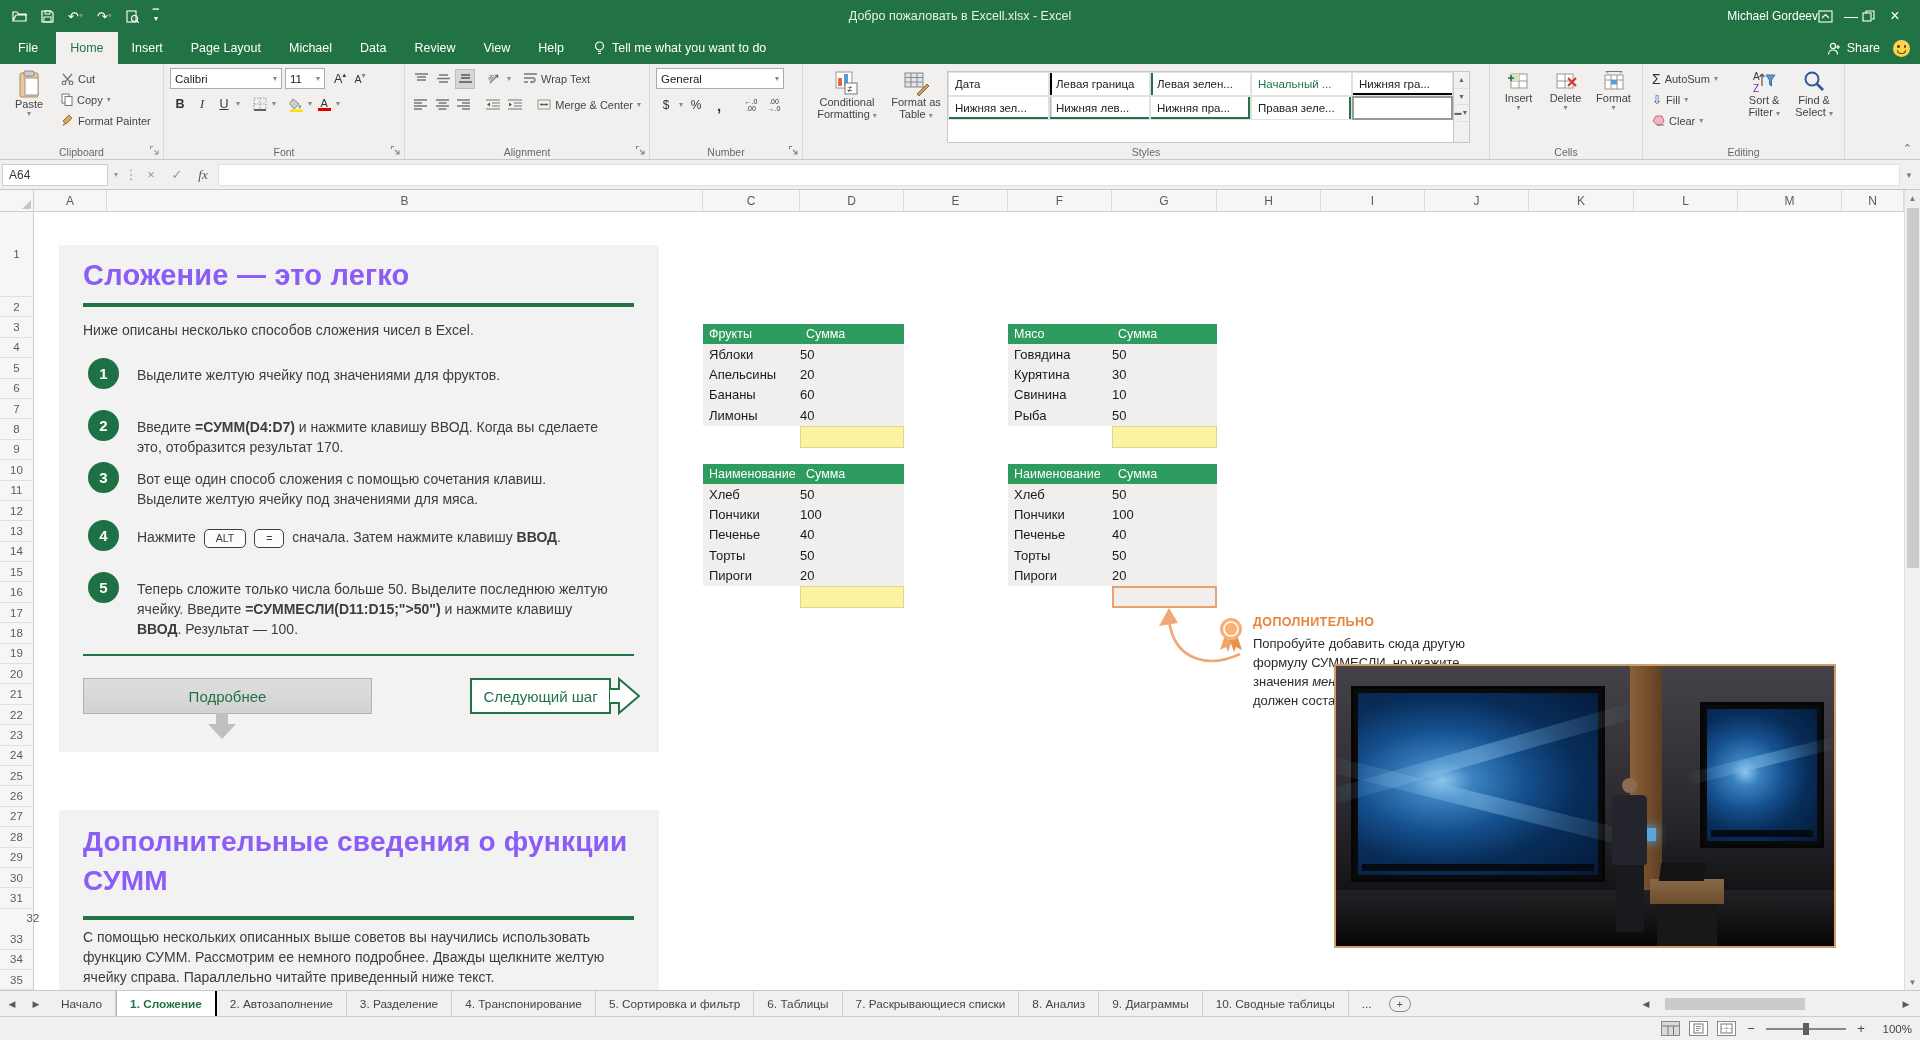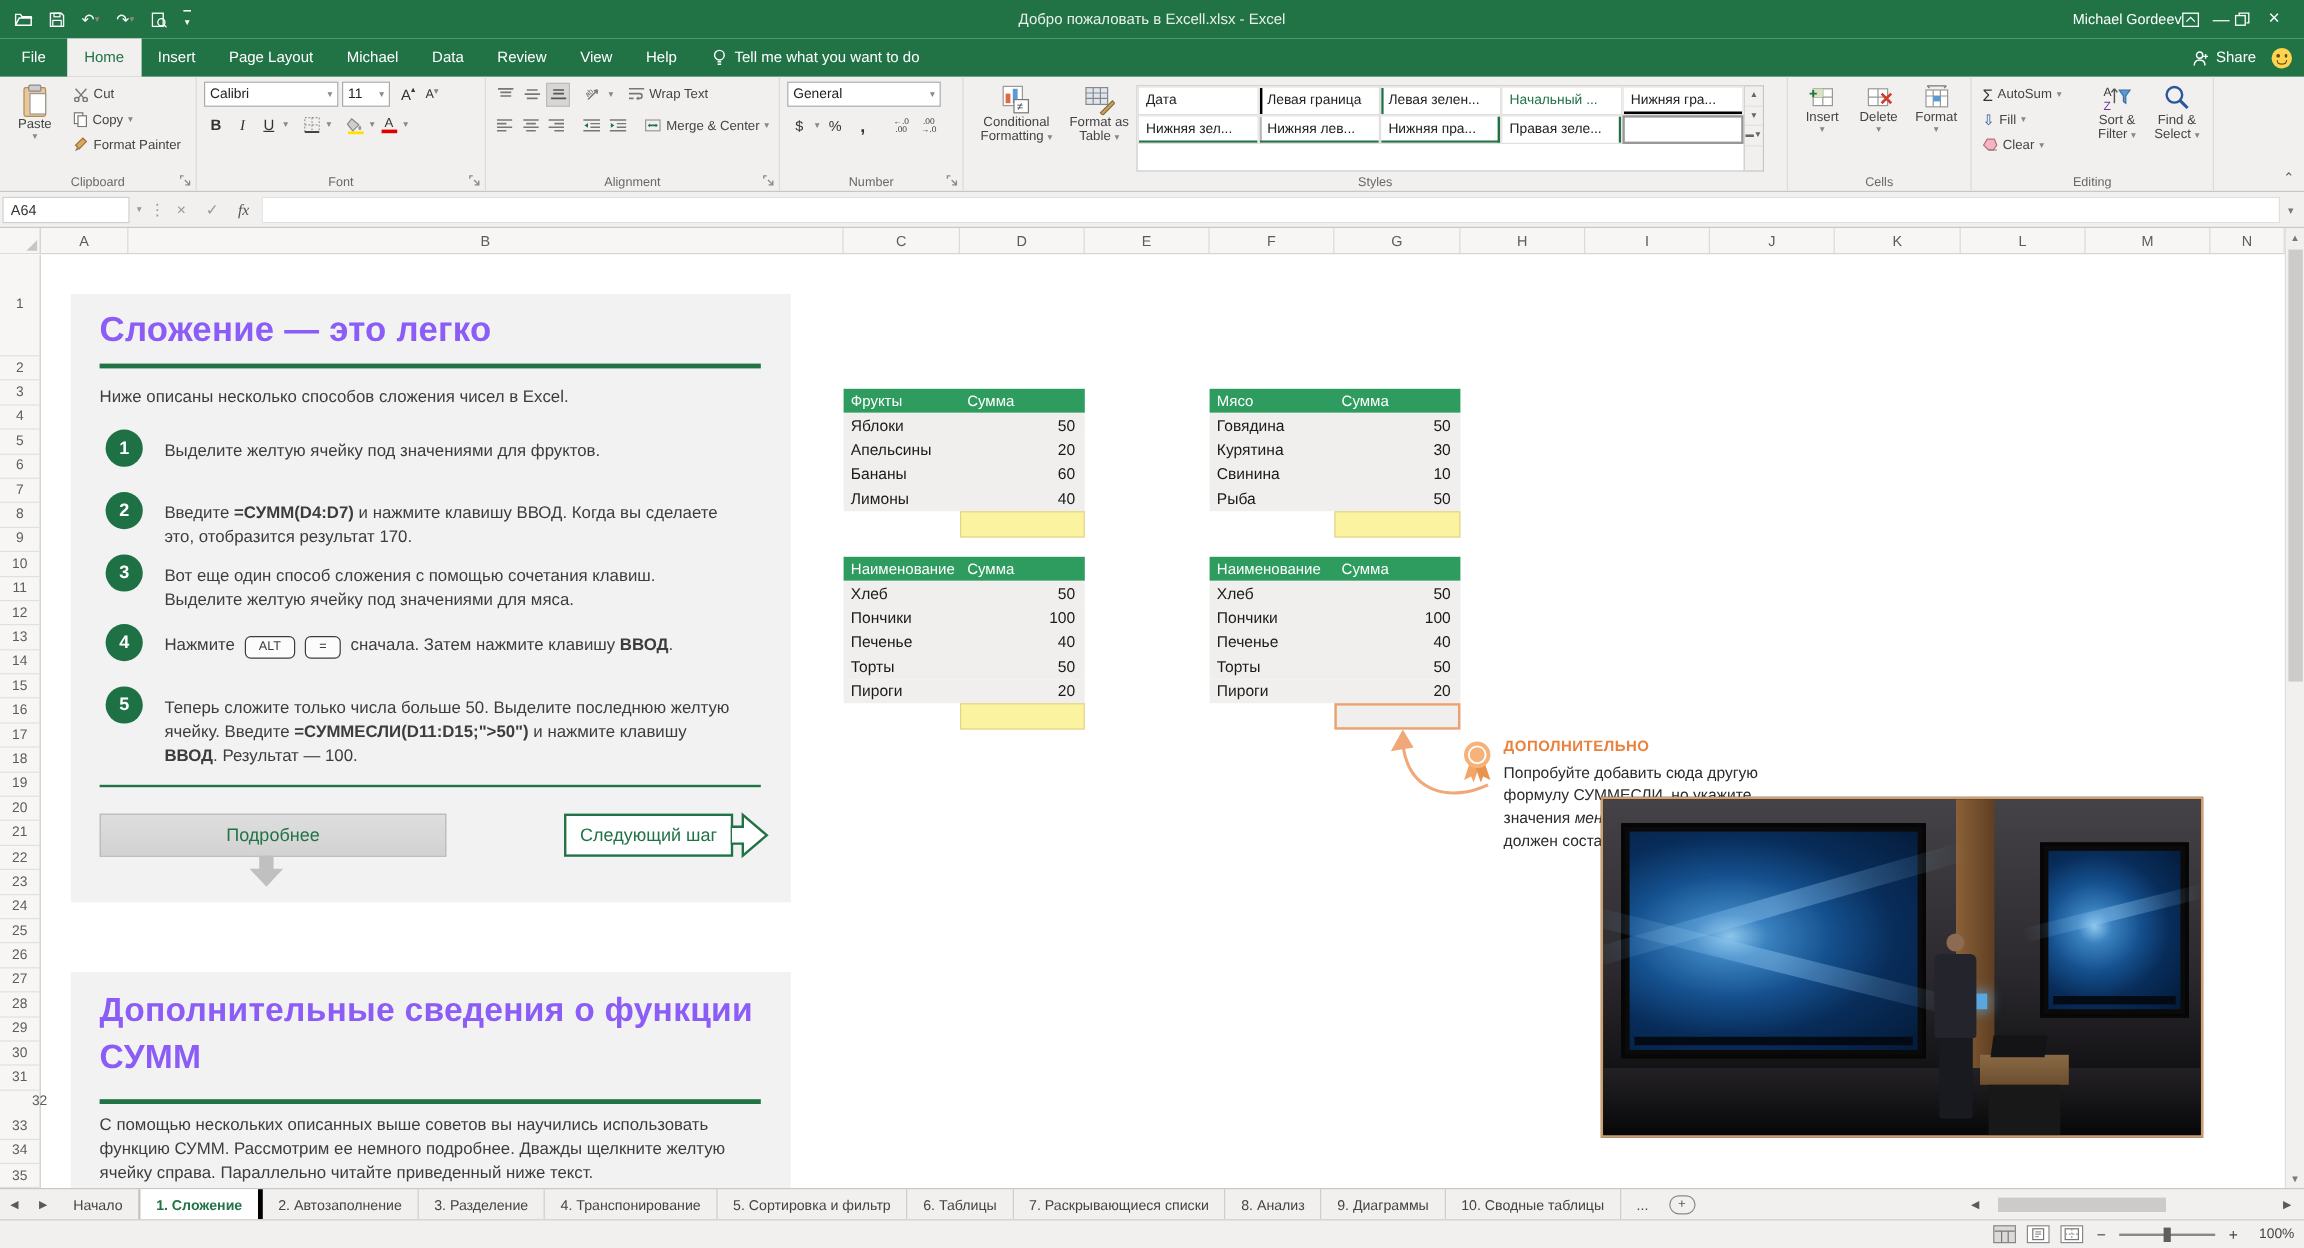--- a/index.html
+++ b/index.html
@@ -96,21 +96,21 @@
   .btn{position:absolute;display:flex;align-items:center;justify-content:center;font-size:15px;color:var(--green)}
   #btn-more{left:24px;top:433px;width:289px;height:36px;background:linear-gradient(#dedede,#d2d2d2);border:1px solid #b2b2b2}
   #btn-next{left:411px;top:433px;width:141px;height:36px;background:#fff;border:2px solid var(--green)}
 
   
   .wtable{position:absolute}
   .thr{display:flex;height:20px;background:var(--tblgreen);color:#fff;align-items:center;font-size:12.5px}
   .thr span{padding-left:6px;white-space:nowrap}
   .trow{display:flex;height:20.4px;background:#f0efed;align-items:center;color:#1a1a1a;font-size:13px}
   .tc-name{padding-left:6px;white-space:nowrap}
-  .tc-val{text-align:right;padding-right:8px}
+  .tc-val{text-align:left;padding-right:8px}
   .tfoot{display:flex;height:22px}
   .cell-yellow{background:var(--yellow);border:1px solid #e0d58a}
   .cell-orange{background:#f0efed;border:2.5px solid var(--orange)}
 
   
   #callout{position:absolute;left:1214px;top:401px;width:260px}
   #callout-title{position:absolute;left:39px;top:2px;font-size:12.5px;font-weight:bold;color:var(--callout);letter-spacing:.4px}
   .clines{position:absolute;left:39px;top:21px;font-size:13px;color:#2b2b2b;line-height:19px;white-space:nowrap}
 
   
@@ -135,21 +135,21 @@
   #vscroll{left:1904px;top:190px;width:16px;height:800px;background:#f1f0ef;border-left:1px solid #e0dedc;display:flex;flex-direction:column;align-items:center}
   .scrarr{font-size:8px;color:#7a7876;height:16px;display:flex;align-items:center}
   #vthumb{width:12px;height:360px;background:#cdcbc9;margin-top:2px}
   #vspace{flex:1}
 
   
   #tabbar{left:0;top:990px;width:1920px;height:26px;background:#f1f0ef;border-top:1px solid #c9c7c5;display:flex;align-items:stretch}
   .snav{width:24px;display:flex;align-items:center;justify-content:center;color:#5a5a5a;font-size:9px}
   #stabs{display:flex;align-items:stretch}
   .stab{display:flex;align-items:center;padding:0 13px;font-size:11.8px;color:#444;border-right:1px solid #d0cecc;white-space:nowrap}
-  .stab.active{background:#fff;color:var(--green);font-weight:bold;border-left:1px solid #b7b5b3;border-right:4px solid #000000}
+  .stab.active{background:#fff;color:var(--green);font-weight:bold;border-left:1px solid #b7b5b3;border-right:2px solid #000000}
   #plusbtn{width:22px;height:16px;margin:5px 4px;border:1px solid #8a8886;border-radius:8px;display:flex;align-items:center;justify-content:center;font-size:11px;color:#555;line-height:10px}
   #hscroll{margin-left:auto;display:flex;align-items:center;padding-right:2px}
   #htrack{width:230px;height:12px;background:#f1f0ef;position:relative;margin:0 3px}
   #hthumb{position:absolute;left:4px;top:0;width:140px;height:12px;background:#cdcbc9}
 
   
   #statusbar{left:0;top:1016px;width:1920px;height:24px;background:#f1f0ef;border-top:1px solid #d0cecc;display:flex;align-items:center}
   #sb-right{margin-left:auto;display:flex;align-items:center;gap:9px;padding-right:8px}
   .vicon{width:19px;height:15px;border:1px solid #8a8886;background:#fff;position:relative}
   .vicon.active{background:#dcdad8}

